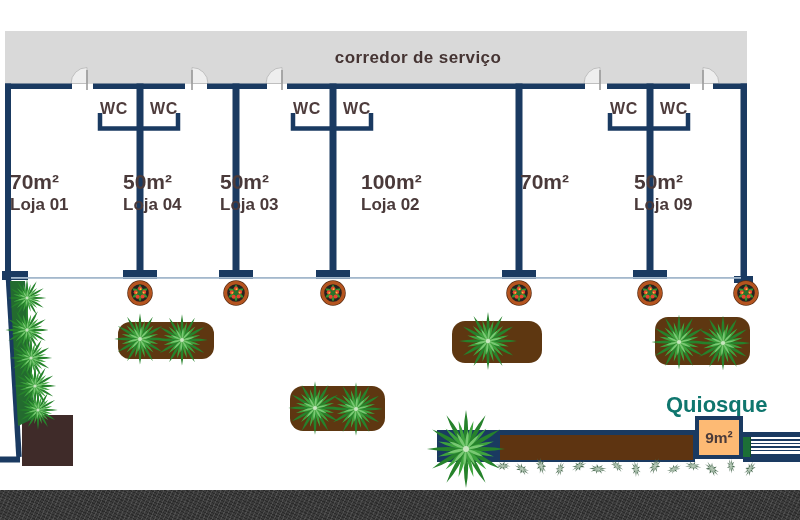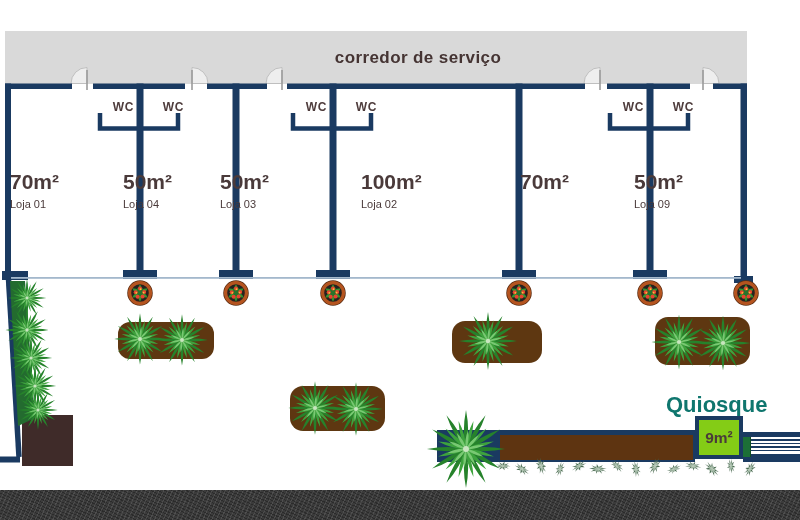--- a/index.html
+++ b/index.html
@@ -20,27 +20,27 @@
   #deck-green{left:743px;top:437px;width:6.5px;height:20px;background:#1c6f36;
     border-right:1.5px solid #0f4d22;}
   #corner-planter{left:22px;top:415px;width:51px;height:51px;background:#3f2b29;}
   #road{left:0;top:490px;width:800px;height:30px;background-color:#3b3b3b;
     background-image:
       repeating-linear-gradient(115deg,rgba(255,255,255,.10) 0 1px,transparent 1px 4px),
       repeating-linear-gradient(25deg,rgba(0,0,0,.28) 0 1px,transparent 1px 3px);}
   
   .shop-label{top:169px;width:130px;text-align:left;color:#4a3a3a;}
   .shop-area{font-size:21px;font-weight:700;line-height:26px;}
-  .shop-name{font-size:11px;font-weight:400;line-height:19px;}
-  .wc{top:100px;width:40px;text-align:right;font-size:12px;font-weight:700;
+  .shop-name{font-size:17px;font-weight:700;line-height:19px;}
+  .wc{top:100px;width:40px;text-align:center;font-size:16px;font-weight:700;
       color:#4e3c3c;letter-spacing:.6px;}
   #kiosk-label{left:666px;top:392px;width:100px;text-align:center;
       font-size:22px;font-weight:700;color:#0f766e;}
   #kiosk-box{left:695px;top:416px;width:48px;height:43px;box-sizing:border-box;
-      background:#84cc16;border:4px solid #1a3a61;display:flex;align-items:center;
+      background:#fdba74;border:4px solid #1a3a61;display:flex;align-items:center;
       justify-content:center;font-size:15.5px;font-weight:700;color:#4a3a3a;}
   svg.overlay{position:absolute;left:0;top:0;pointer-events:none;}
 </style>
 </head>
 <body>
 
 <div id="stage">
 
   <div class="abs" id="corridor"></div>
   <div class="abs" id="kiosk-bar"></div>

